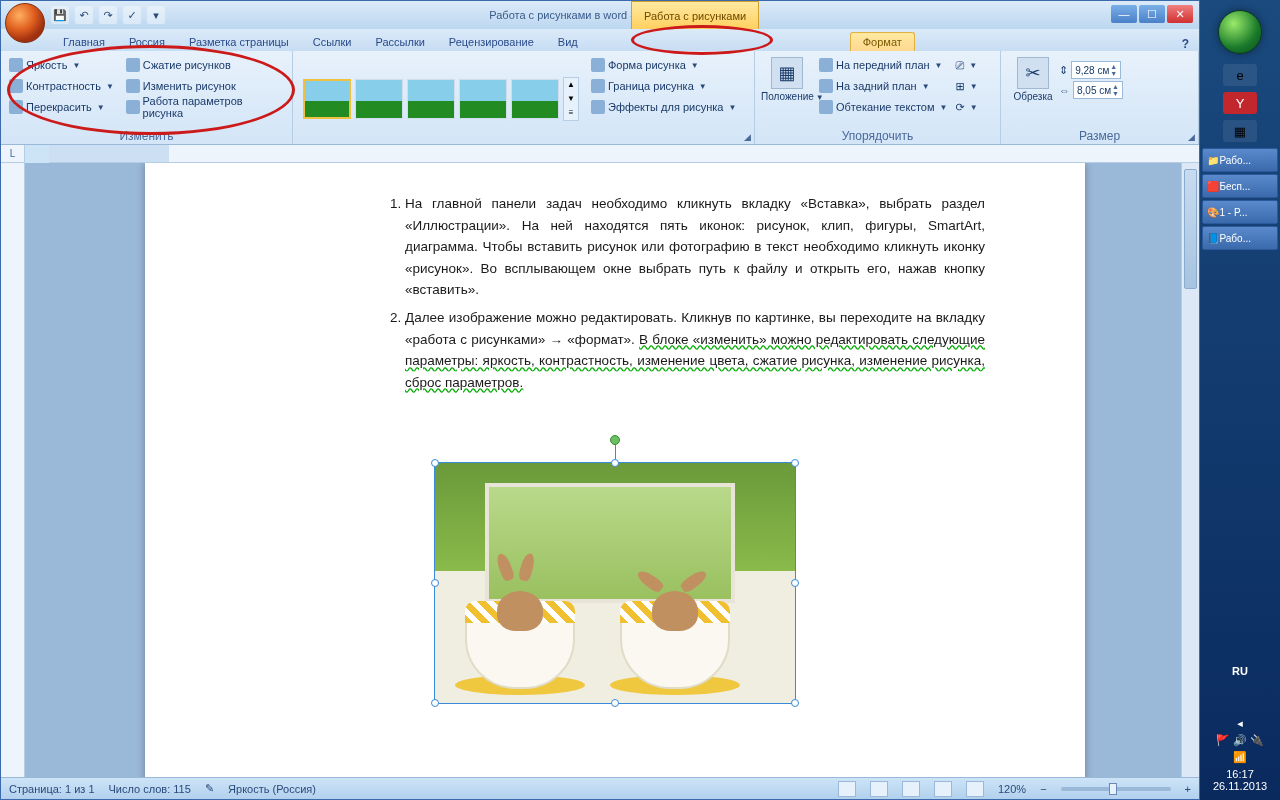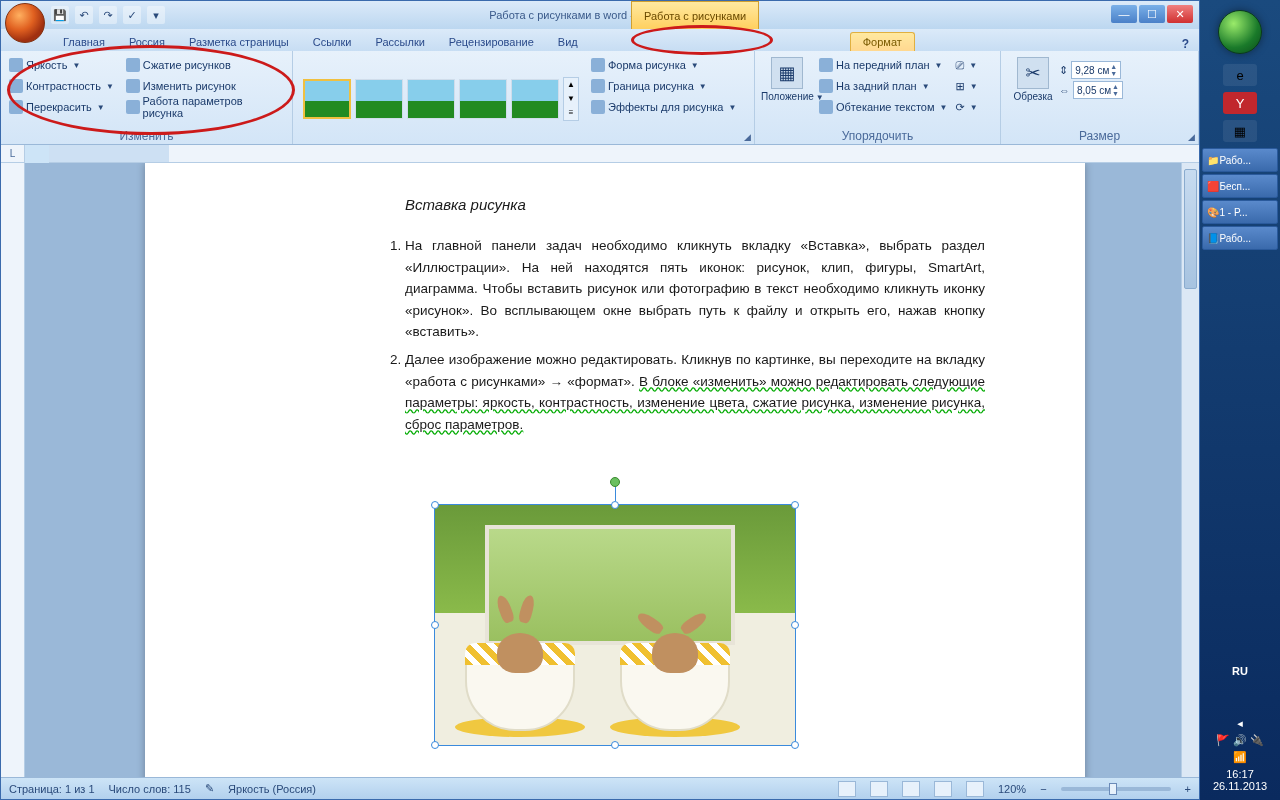--- a/index.html
+++ b/index.html
@@ -281,21 +281,20 @@
 
   <div style="display:flex;">
     <div style="width:24px;height:18px;background:#eef4fb;border-right:1px solid #b5cde5;border-bottom:1px solid #b5cde5;display:flex;align-items:center;justify-content:center;font-size:10px;color:#4a6a9a;">L</div>
     <div class="ruler-h" style="flex:1"></div>
   </div>
 
   <div class="doc-area">
     <div class="ruler-v"></div>
     <div class="doc-scroll">
       <div class="page">
-        <div class="doc-title">Вставка рисунка</div>
         <ol class="ol">
           <li><span>На главной панели задач необходимо кликнуть вкладку  «Вставка», выбрать раздел «Иллюстрации». На ней находятся пять иконок: рисунок, клип, фигуры, SmartArt, диаграмма. Чтобы вставить рисунок или фотографию в текст необходимо кликнуть иконку «рисунок». Во всплывающем окне выбрать путь к файлу и открыть его, нажав кнопку «вставить».</span></li>
           <li><span>Далее изображение можно редактировать. Кликнув по картинке, вы переходите на вкладку «работа с рисунками» →  «формат». </span><span class="wavy-green">В блоке «изменить» можно редактировать следующие параметры: яркость, контрастность, изменение цвета, сжатие рисунка, изменение рисунка, сброс параметров.</span></li>
         </ol>
         <div class="ins-img-wrap">
           <div class="sel-border"></div>
           <div class="ins-img">
             <div class="window-frame"></div>
             <div class="cup cup1">
                 <div class="saucer"></div>

